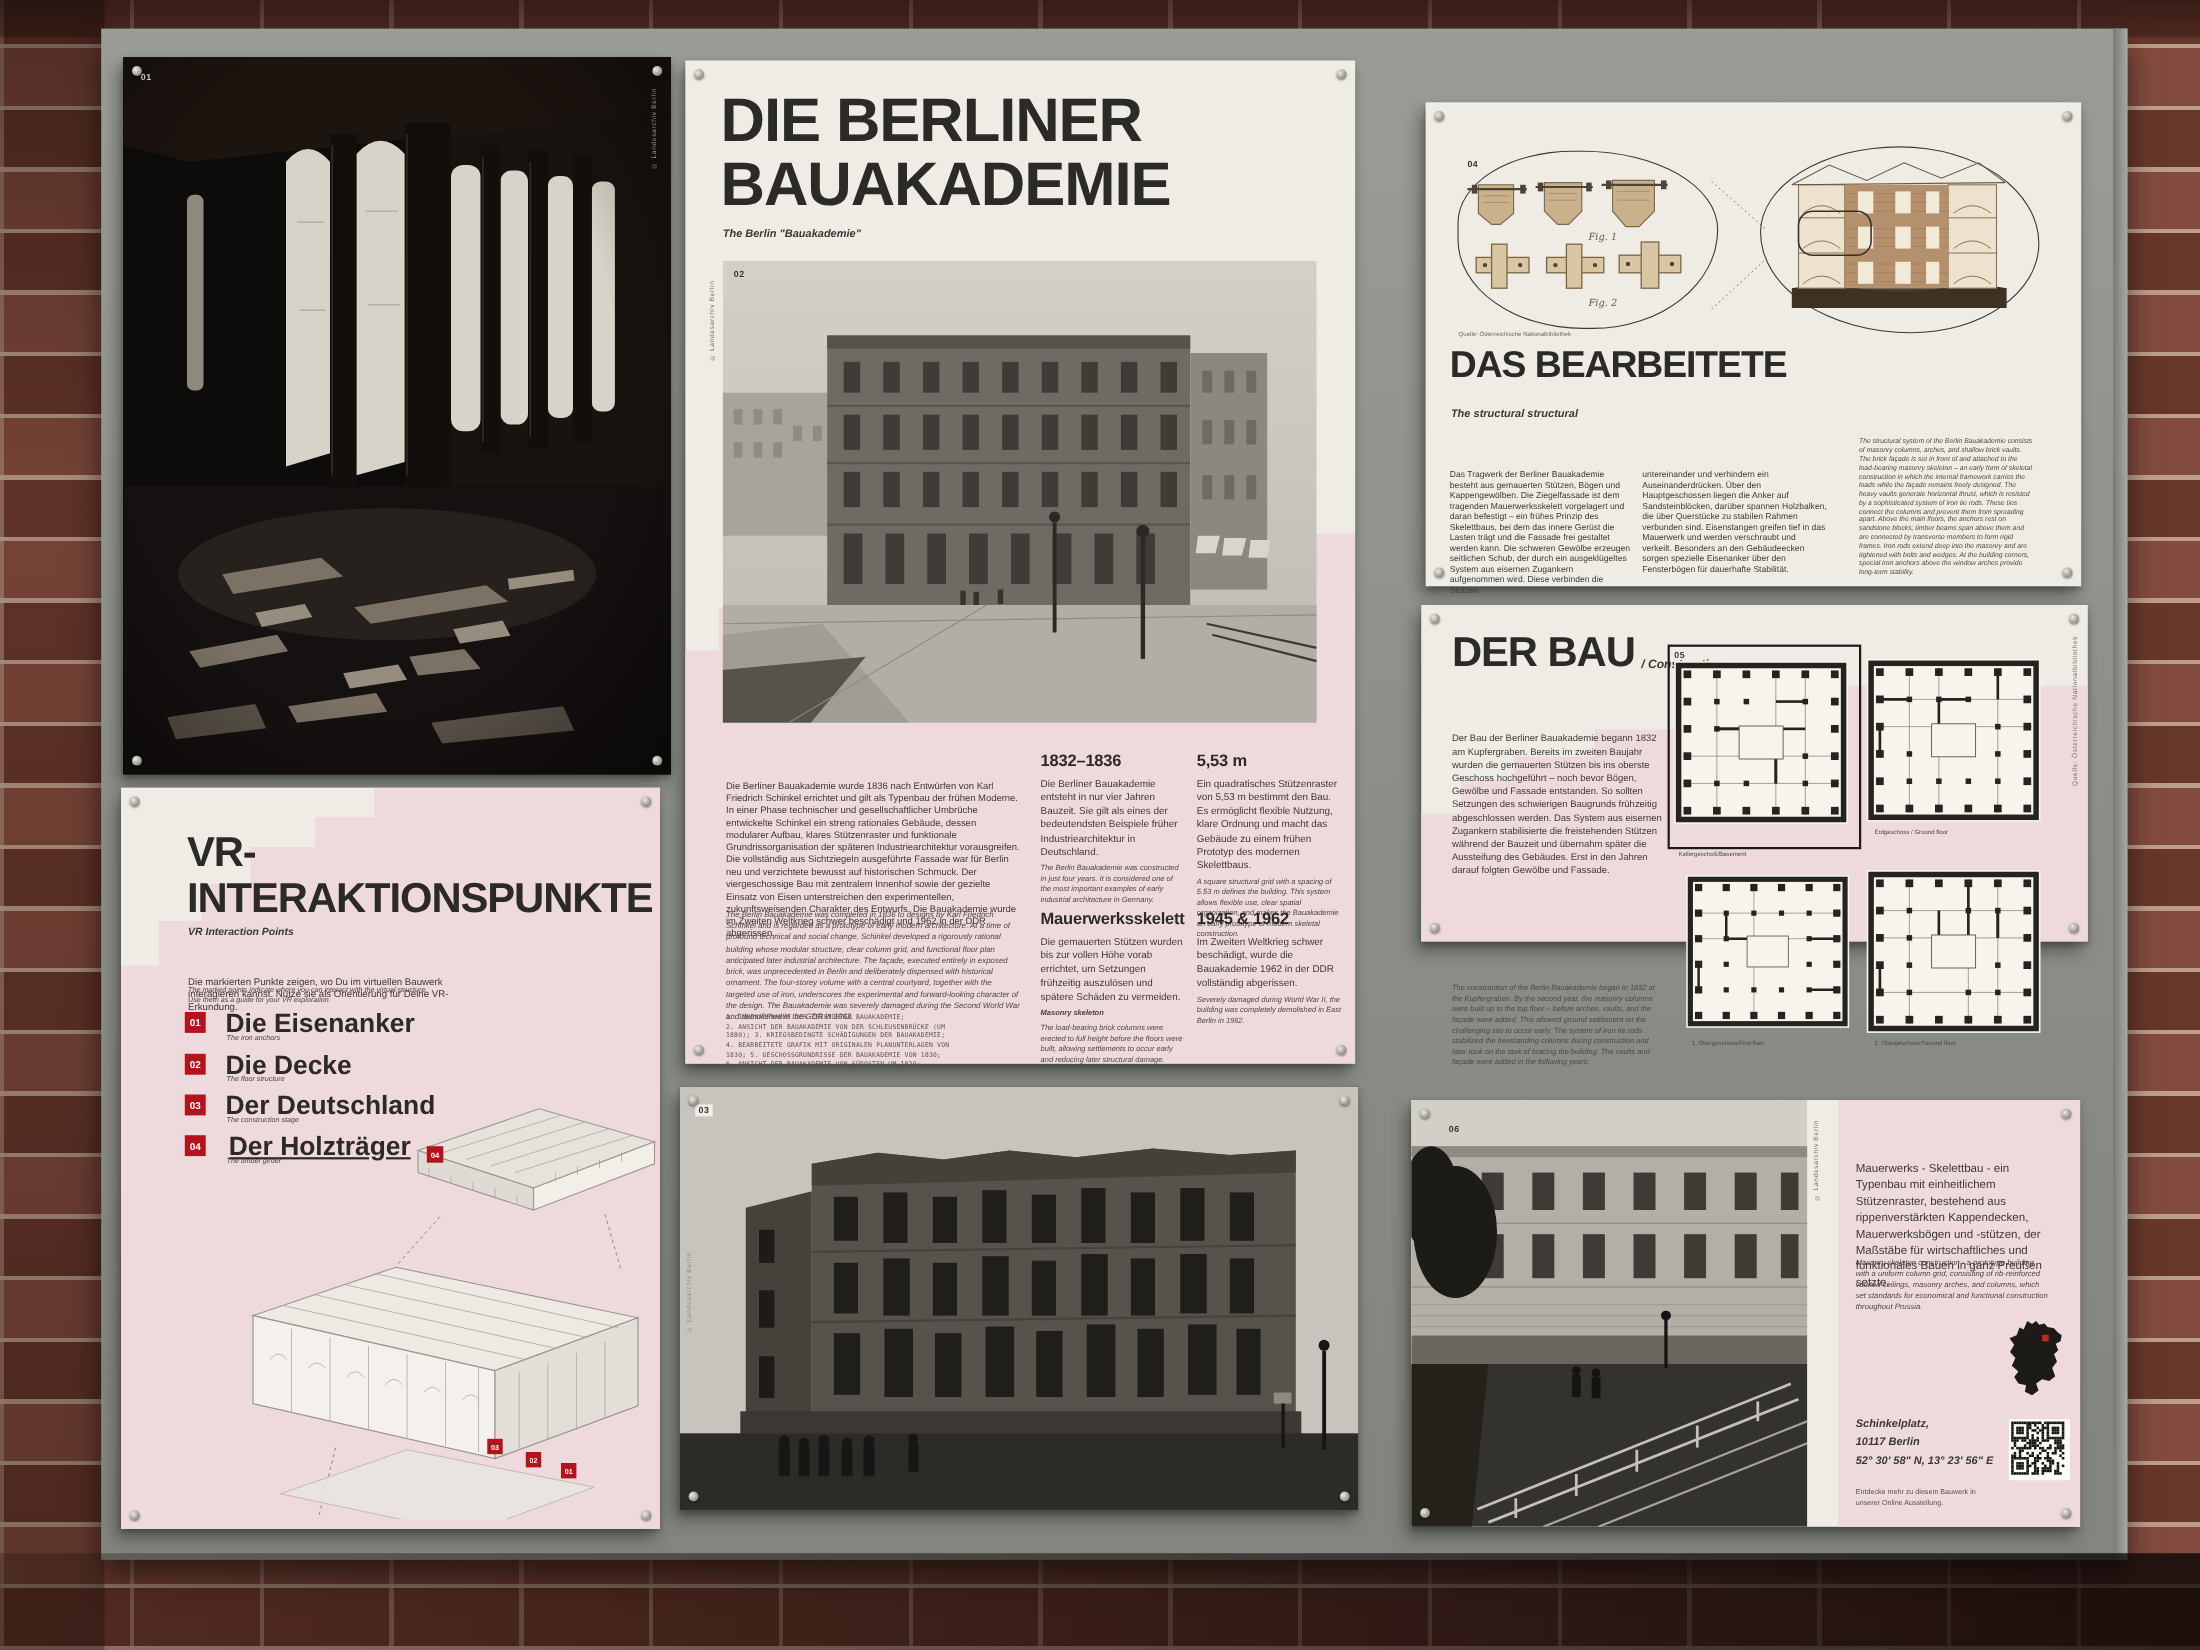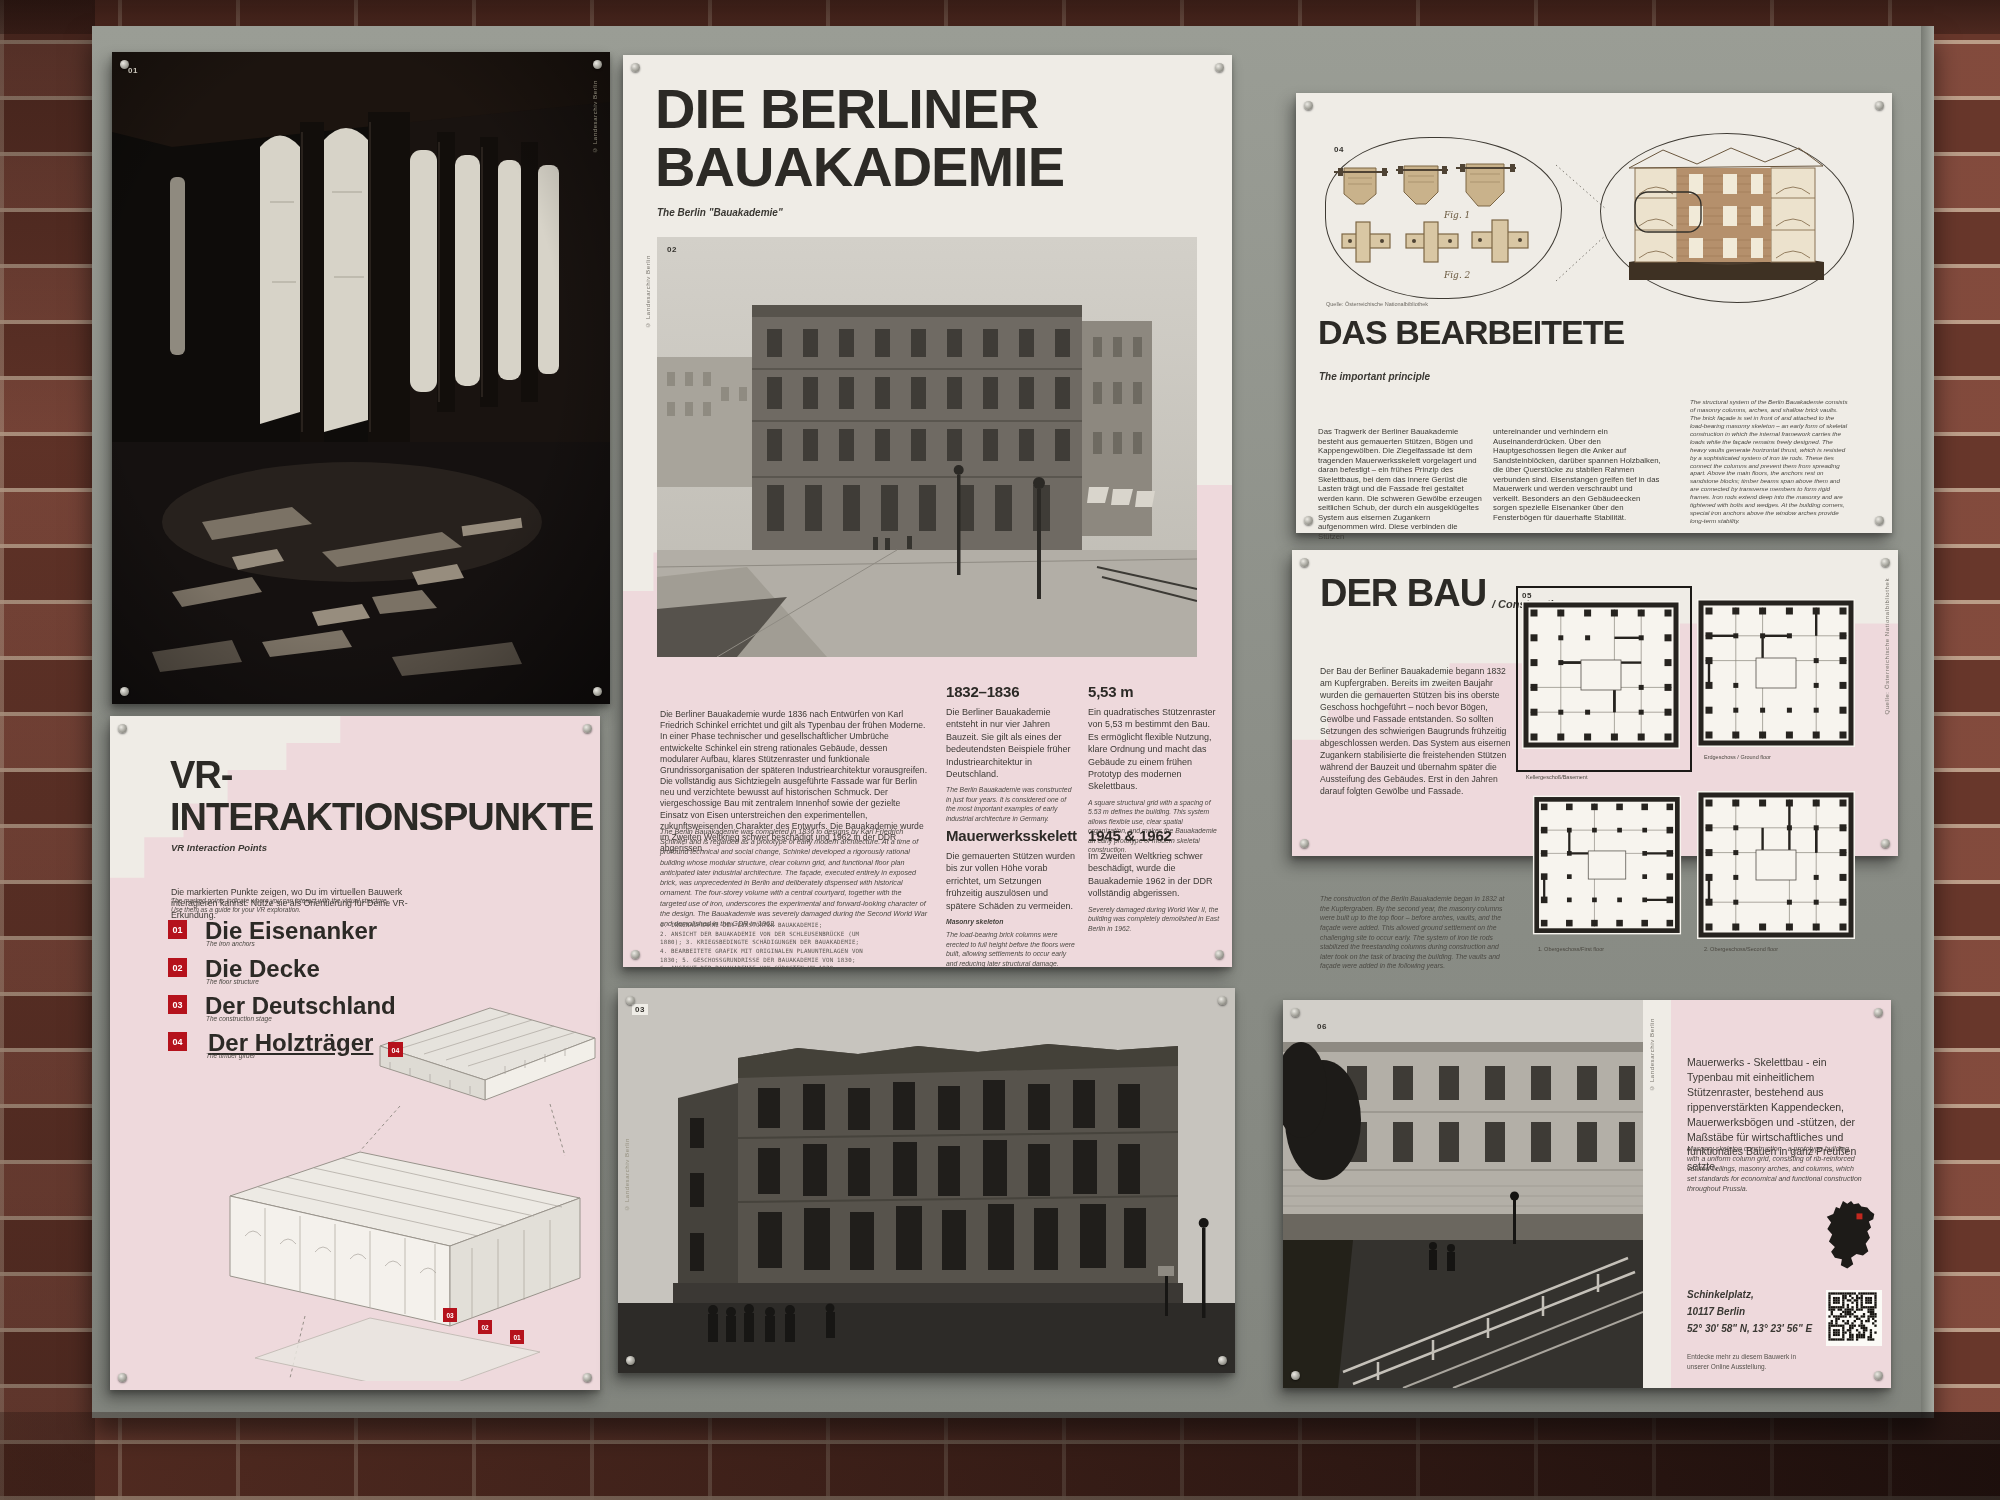--- a/index.html
+++ b/index.html
@@ -551,21 +551,21 @@
       <g stroke="#6b573e" stroke-width="1" fill="none">
         <polyline points="28,34 62,16 96,30 130,14 164,28 198,14 222,32"></polyline>
         <line x1="28" y1="34" x2="222" y2="32"></line>
       </g>
       <rect x="34" y="58" width="66" height="40" rx="13" fill="none" stroke="#33302a" stroke-width="1.4"></rect>
     </svg>
   </div>
   <div class="source-note" style="left:30px;top:208px;">Quelle: Österreichische Nationalbibliothek</div>
 
   <h1 class="big-title" style="left:22px;top:222px;font-size:34px;">DAS BEARBEITETE</h1>
-  <div class="sub-italic" style="left:23px;top:278px;">The important principle</div>
+  <div class="sub-italic" style="left:23px;top:278px;">The structural structural</div>
   <div class="de-text" style="left:22px;top:305px;width:164px;font-size:7.8px;line-height:1.22;">Das Tragwerk der Berliner Bauakademie besteht aus gemauerten Stützen, Bögen und Kappengewölben. Die Ziegelfassade ist dem tragenden Mauerwerksskelett vorgelagert und daran befestigt – ein frühes Prinzip des Skelettbaus, bei dem das innere Gerüst die Lasten trägt und die Fassade frei gestaltet werden kann. Die schweren Gewölbe erzeugen seitlichen Schub, der durch ein ausgeklügeltes System aus eisernen Zugankern aufgenommen wird. Diese verbinden die Stützen</div>
   <div class="de-text" style="left:197px;top:305px;width:168px;font-size:7.8px;line-height:1.22;">untereinander und verhindern ein Auseinanderdrücken. Über den Hauptgeschossen liegen die Anker auf Sandsteinblöcken, darüber spannen Holzbalken, die über Querstücke zu stabilen Rahmen verbunden sind. Eisenstangen greifen tief in das Mauerwerk und werden verschraubt und verkeilt. Besonders an den Gebäudeecken sorgen spezielle Eisenanker über den Fensterbögen für dauerhafte Stabilität.</div>
   <div class="en-text" style="left:394px;top:305px;width:158px;font-size:6.2px;line-height:1.28;">The structural system of the Berlin Bauakademie consists of masonry columns, arches, and shallow brick vaults. The brick façade is set in front of and attached to the load-bearing masonry skeleton – an early form of skeletal construction in which the internal framework carries the loads while the façade remains freely designed. The heavy vaults generate horizontal thrust, which is resisted by a sophisticated system of iron tie rods. These ties connect the columns and prevent them from spreading apart. Above the main floors, the anchors rest on sandstone blocks; timber beams span above them and are connected by transverse members to form rigid frames. Iron rods extend deep into the masonry and are tightened with bolts and wedges. At the building corners, special iron anchors above the window arches provide long-term stability.</div>
 <div class="screw tl" style="z-index: 8;"></div>
     <div class="screw tr" style="z-index: 8;"></div>
     <div class="screw bl" style="z-index: 8;"></div>
     <div class="screw br" style="z-index: 8;"></div>
   </div>
 
 <div class="panel" style="left:1292px;top:550px;width:606px;height:306px;">

